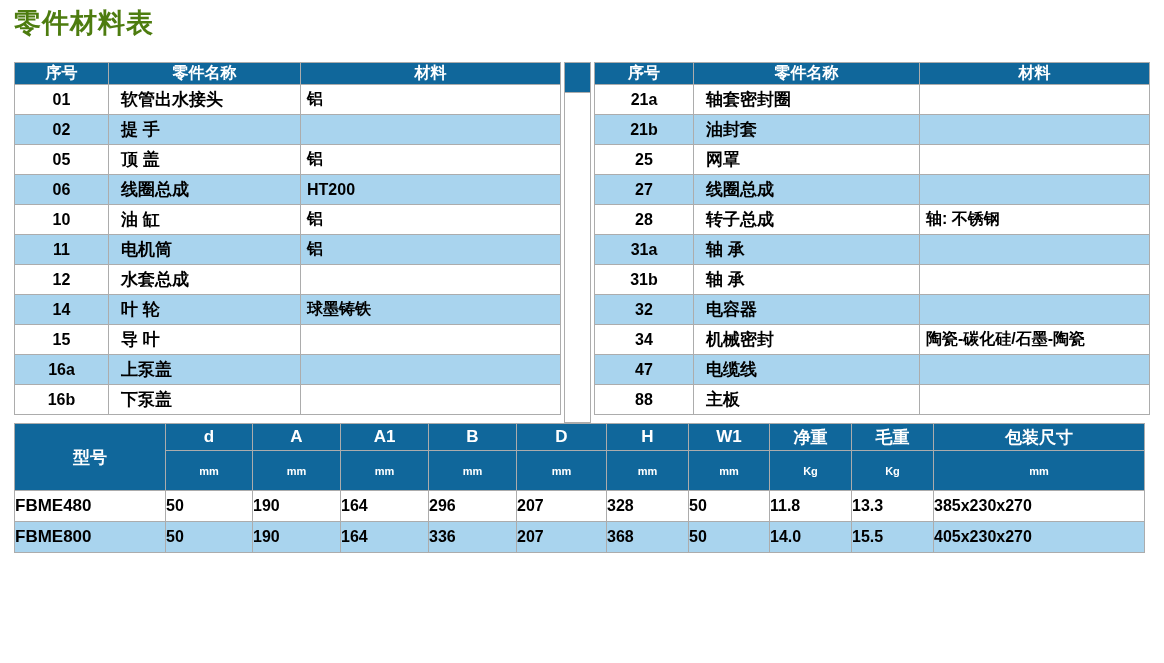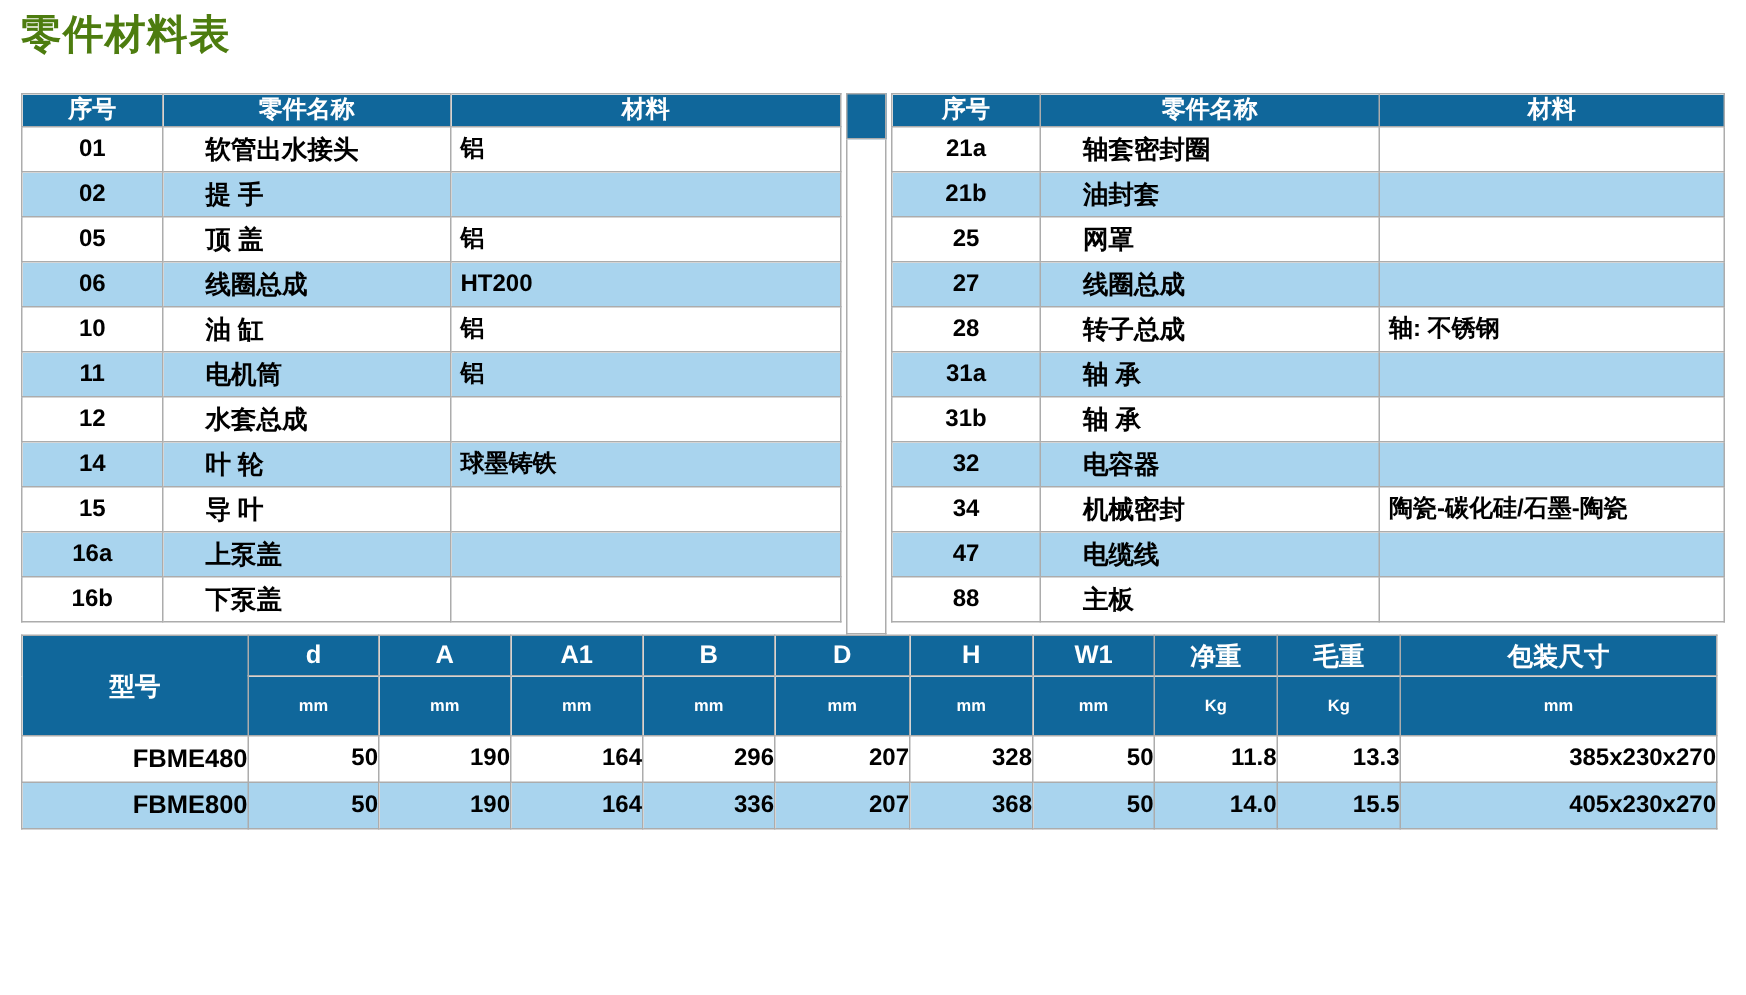--- a/index.html
+++ b/index.html
@@ -37,42 +37,42 @@
   .parts-table th {
     background: #10679b;
     color: #ffffff;
     font-size: 16px;
     height: 16px;
     text-align: center;
     font-weight: bold;
   }
   .parts-table td { height: 30px; font-size: 16px; background: #ffffff; }
   .parts-table td.no  { text-align: center; }
-  .parts-table td.name { text-align: left; padding-left: 28px; font-size: 17px; }
+  .parts-table td.name { text-align: left; padding-left: 12px; font-size: 17px; }
   .parts-table td.mat { text-align: left; padding-left: 6px; }
   .parts-table tr.alt td { background: #a9d4ee; }
 
   
   .spacer-col { width: 27px; margin: 0 3px; flex: 0 0 auto; }
   .spacer-head { height: 31px; background: #10679b; border: 1px solid #acacac; }
   .spacer-body { height: 330px; background: #ffffff; border: 1px solid #acacac; border-top: none; }
 
   
   .dims-table th {
     background: #10679b;
     color: #ffffff;
     text-align: center;
     font-weight: bold;
   }
   .dims-table thead tr.lbl th { height: 27px; font-size: 17px; }
   .dims-table thead tr.unit th { height: 40px; font-size: 11px; }
   .dims-table th.model-h { font-size: 17px; }
-  .dims-table td { height: 31px; text-align: right; font-size: 16px; background: #ffffff; }
+  .dims-table td { height: 31px; text-align: left; font-size: 16px; background: #ffffff; }
   .dims-table td.model { font-size: 17px; }
-  .dims-table tr.alt td { background: #a9d4ee; padding-left: 24px; }
+  .dims-table tr.alt td { background: #a9d4ee; }
 </style>
 </head>
 <body>
 
 <div class="page">
 
   <div class="section-title">零件材料表</div>
 
   <div class="parts-row">
 

